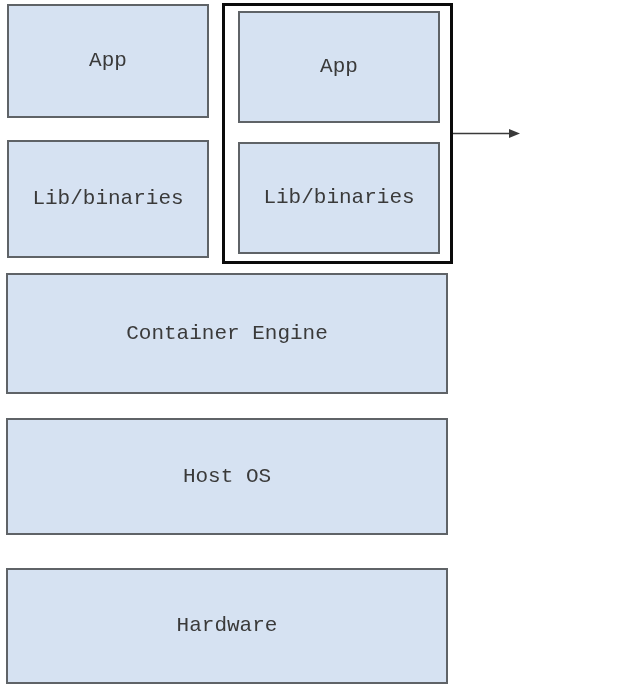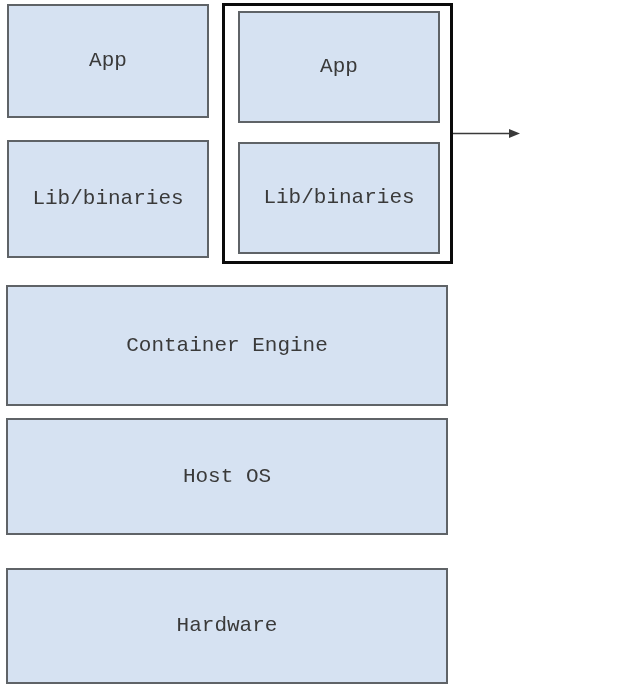--- a/index.html
+++ b/index.html
@@ -39,21 +39,21 @@
   .container-boundary {
     position: absolute;
     box-sizing: border-box;
     left: 222px; top: 3px; width: 231px; height: 261px;
     border: 3px solid var(--container-outline, #0b0b0b);
     background: var(--background, #ffffff);
   }
   .box-app-container    { left: 13px; top: 5px;   width: 202px; height: 112px; }
   .box-lib-container    { left: 13px; top: 136px; width: 202px; height: 112px; }
   
-  .box-container-engine { left: 6px;  top: 273px; width: 442px; height: 121px; margin-top: 12px; }
+  .box-container-engine { left: 6px;  top: 273px; width: 442px; height: 121px; }
   .box-host-os          { left: 6px;  top: 418px; width: 442px; height: 117px; }
   .box-hardware         { left: 6px;  top: 568px; width: 442px; height: 116px; }
   
   .container-arrow {
     position: absolute;
     left: 453px; top: 125px;
     width: 72px; height: 17px;
   }
   .container-arrow-label {
     position: absolute;

